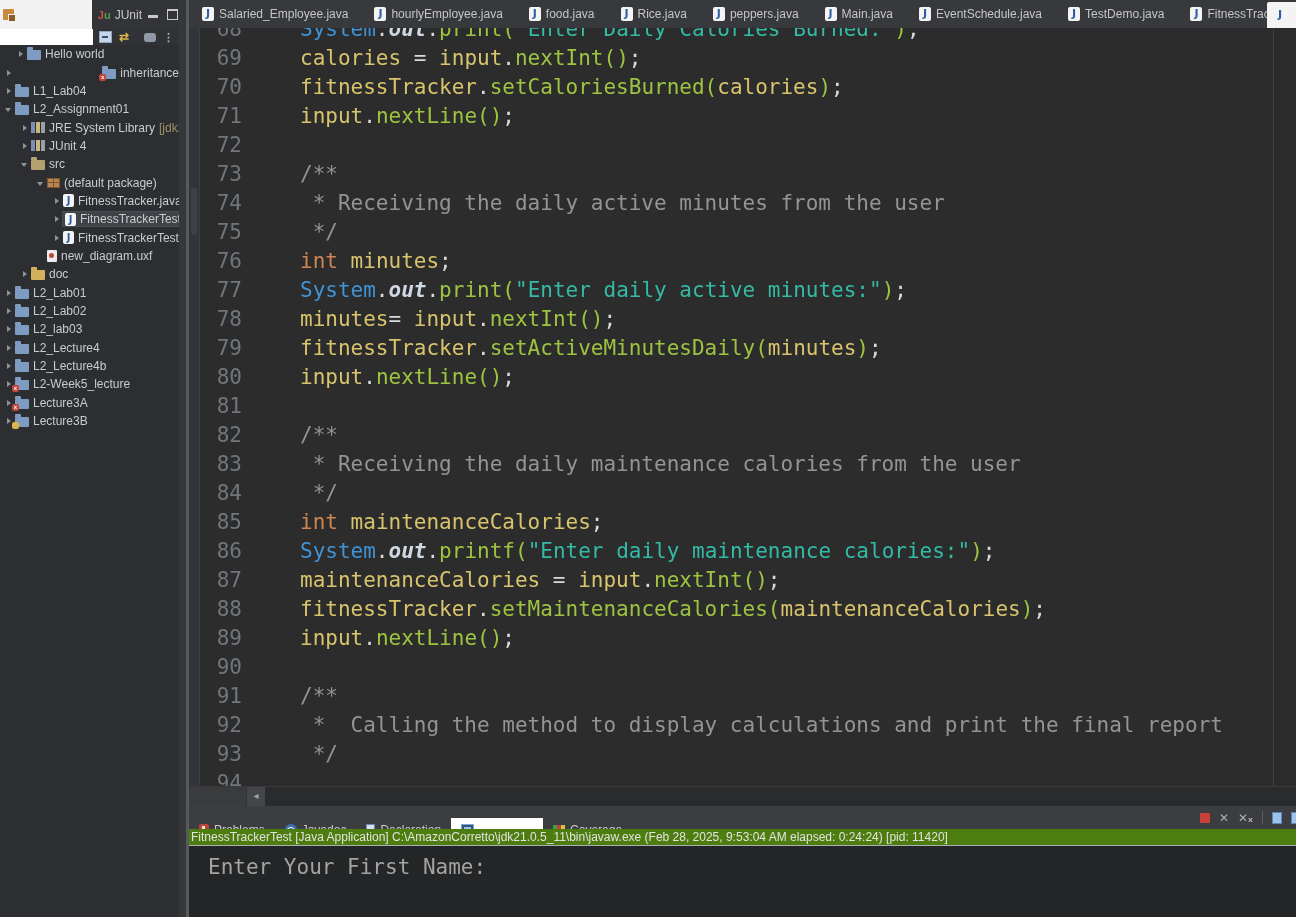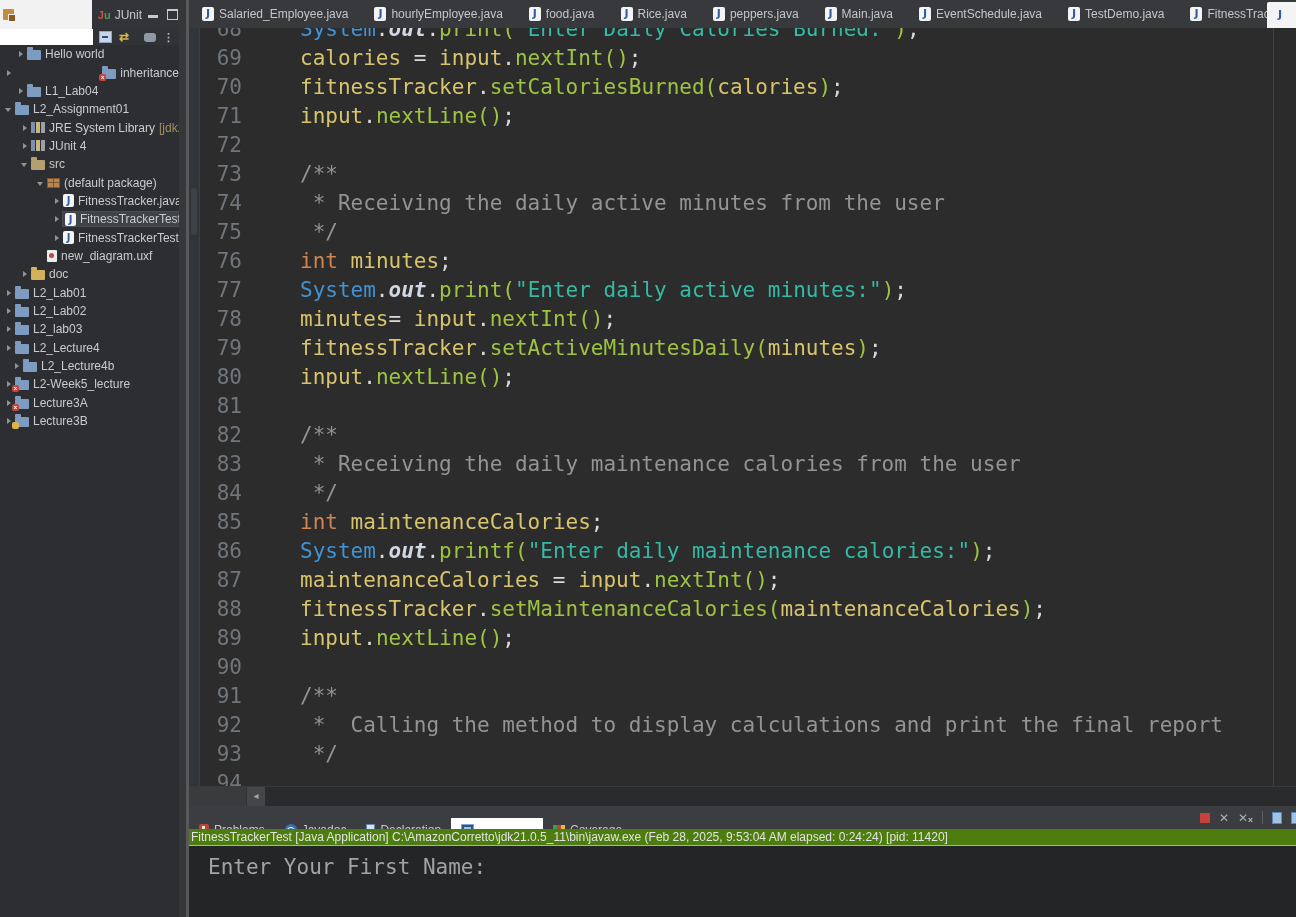--- a/index.html
+++ b/index.html
@@ -142,21 +142,21 @@
       </div>
       <div class="trow" style="padding-left: 4px; justify-content: space-between;">
         <span class="chev c"></span>
         <span class="plain-wrap">
           <span class="icon i-folder">
             <span class="badge">x</span>
           </span>
           <span>inheritance</span>
         </span>
       </div>
-      <div class="trow" style="padding-left: 16px;">
+      <div class="trow" style="padding-left: 4px;">
         <span class="chev c"></span>
         <span class="plain-wrap">
           <span class="icon i-folder"></span>
           <span>L1_Lab04</span>
         </span>
       </div>
       <div class="trow" style="padding-left: 4px;">
         <span class="chev e"></span>
         <span class="plain-wrap">
           <span class="icon i-folder"></span>
@@ -248,21 +248,21 @@
           <span>L2_lab03</span>
         </span>
       </div>
       <div class="trow" style="padding-left: 4px;">
         <span class="chev c"></span>
         <span class="plain-wrap">
           <span class="icon i-folder"></span>
           <span>L2_Lecture4</span>
         </span>
       </div>
-      <div class="trow" style="padding-left: 12px;">
+      <div class="trow" style="padding-left: 4px;">
         <span class="chev c"></span>
         <span class="plain-wrap">
           <span class="icon i-folder"></span>
           <span>L2_Lecture4b</span>
         </span>
       </div>
       <div class="trow" style="padding-left: 4px;">
         <span class="chev c"></span>
         <span class="plain-wrap">
           <span class="icon i-folder">

